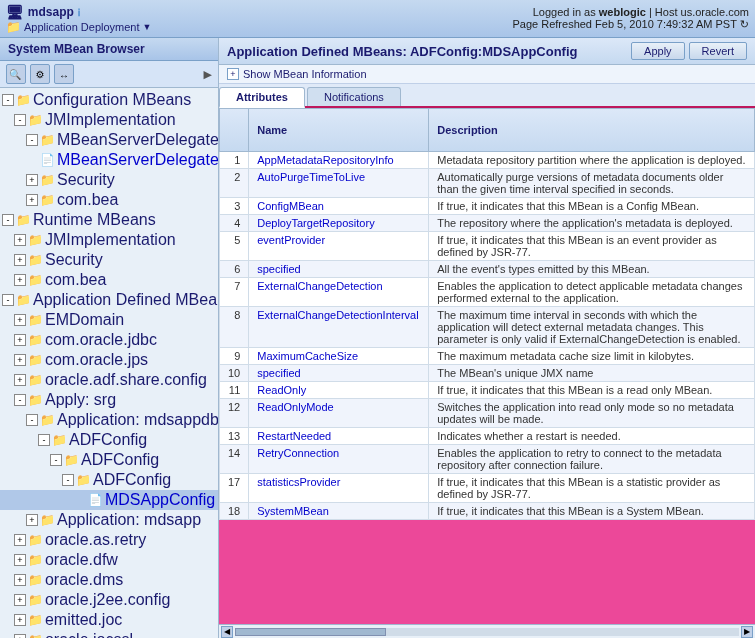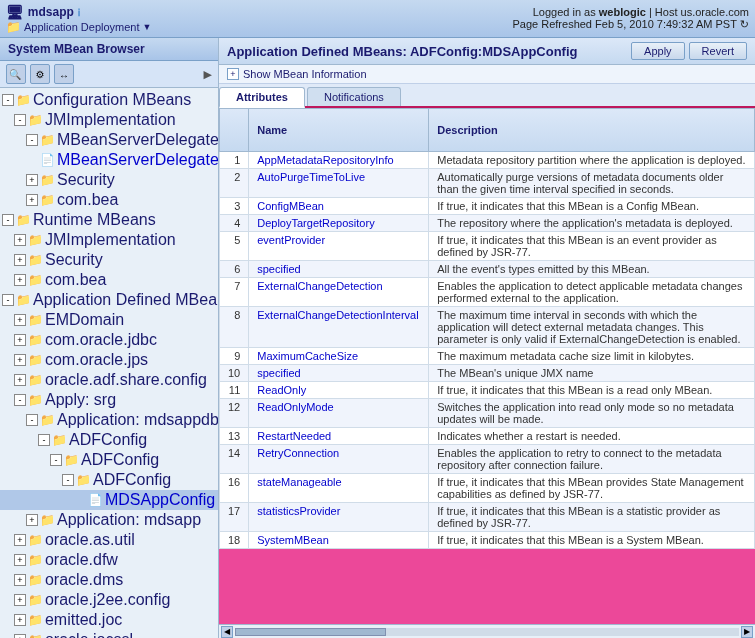--- a/index.html
+++ b/index.html
@@ -375,21 +375,21 @@
         <span class="tree-label link">MDSAppConfig</span>
       </div>
       <div class="tree-item" style="padding-left:26px;">
         <span class="tree-toggle">+</span>
         <span class="folder-icon">📁</span>
         <span class="tree-label">Application: mdsapp</span>
       </div>
       <div class="tree-item" style="padding-left:14px;">
         <span class="tree-toggle">+</span>
         <span class="folder-icon">📁</span>
-        <span class="tree-label">oracle.as.util</span>
+        <span class="tree-label">oracle.as.retry</span>
       </div>
       <div class="tree-item" style="padding-left:14px;">
         <span class="tree-toggle">+</span>
         <span class="folder-icon">📁</span>
         <span class="tree-label">oracle.dfw</span>
       </div>
       <div class="tree-item" style="padding-left:14px;">
         <span class="tree-toggle">+</span>
         <span class="folder-icon">📁</span>
         <span class="tree-label">oracle.dms</span>
@@ -517,25 +517,20 @@
       <td class="td-num">13</td>
       <td class="td-name">RestartNeeded</td>
       <td class="td-desc">Indicates whether a restart is needed.</td>
     </tr>
             <tr>
       <td class="td-num">14</td>
       <td class="td-name">RetryConnection</td>
       <td class="td-desc">Enables the application to retry to connect to the metadata repository after connection failure.</td>
     </tr>
             <tr>
-      <td class="td-num">16</td>
-      <td class="td-name">stateManageable</td>
-      <td class="td-desc">If true, it indicates that this MBean provides State Management capabilities as defined by JSR-77.</td>
-    </tr>
-            <tr>
       <td class="td-num">17</td>
       <td class="td-name">statisticsProvider</td>
       <td class="td-desc">If true, it indicates that this MBean is a statistic provider as defined by JSR-77.</td>
     </tr>
             <tr>
       <td class="td-num">18</td>
       <td class="td-name">SystemMBean</td>
       <td class="td-desc">If true, it indicates that this MBean is a System MBean.</td>
     </tr>
           </tbody>

